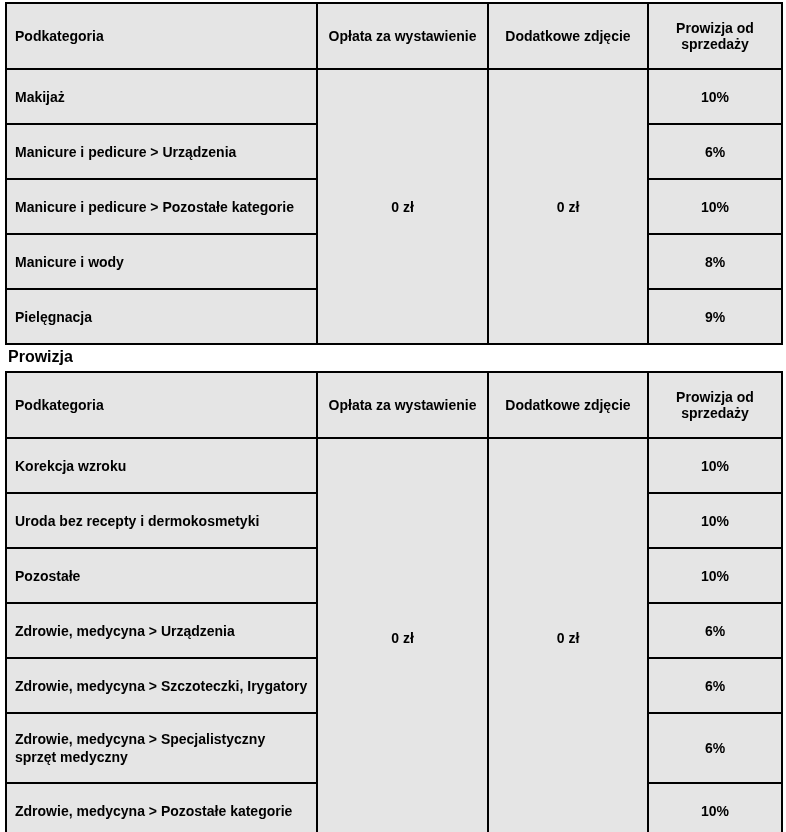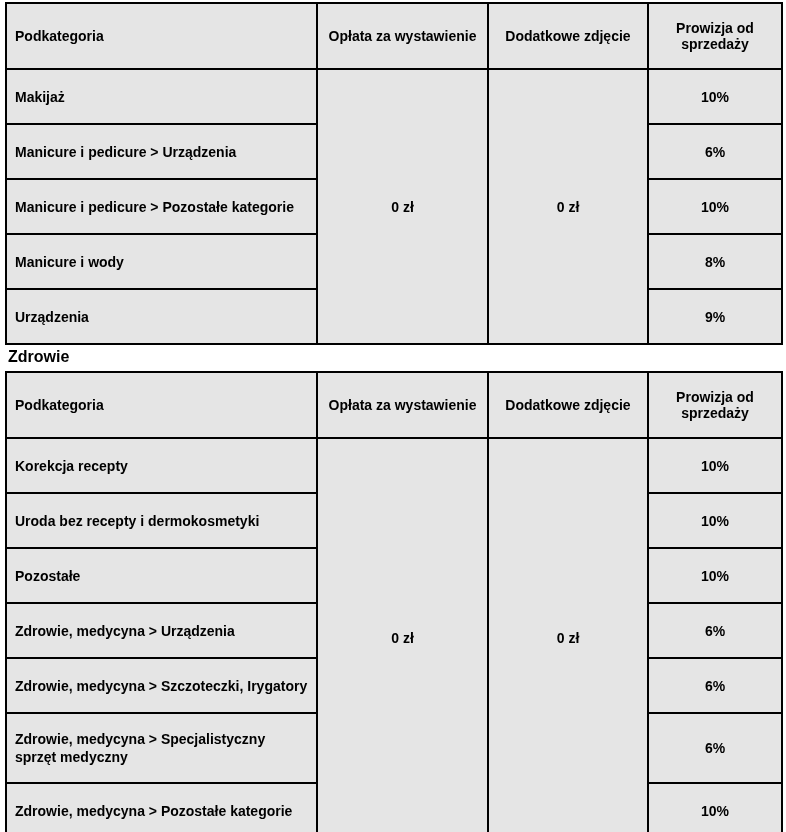--- a/index.html
+++ b/index.html
@@ -80,43 +80,43 @@
     </tr>
     <tr class="data-row">
       <td class="sub-cell">Manicure i pedicure &gt; Pozostałe kategorie</td>
       <td class="center">10%</td>
     </tr>
     <tr class="data-row">
       <td class="sub-cell">Manicure i wody</td>
       <td class="center">8%</td>
     </tr>
     <tr class="data-row">
-      <td class="sub-cell">Urządzenia</td>
+      <td class="sub-cell">Pielęgnacja</td>
       <td class="center">9%</td>
     </tr>
   </tbody>
     </table>
 
-  <h2 class="section-title">Zdrowie</h2>
+  <h2 class="section-title">Prowizja</h2>
   <table class="fee-table">
     <colgroup>
       <col class="col-sub">
         <col class="col-fee">
         <col class="col-photo">
         <col class="col-comm">
     </colgroup>
     <tbody>
         <tr class="hdr-row">
       <th>Podkategoria</th>
       <th class="center">Opłata za wystawienie</th>
       <th class="center">Dodatkowe zdjęcie</th>
       <th class="center">Prowizja od sprzedaży</th>
     </tr>
     <tr class="data-row">
-      <td class="sub-cell">Korekcja recepty</td>
+      <td class="sub-cell">Korekcja wzroku</td>
       <td class="center" rowspan="7">0 zł</td>
       <td class="center" rowspan="7">0 zł</td>
       <td class="center">10%</td>
     </tr>
     <tr class="data-row">
       <td class="sub-cell">Uroda bez recepty i dermokosmetyki</td>
       <td class="center">10%</td>
     </tr>
     <tr class="data-row">
       <td class="sub-cell">Pozostałe</td>

